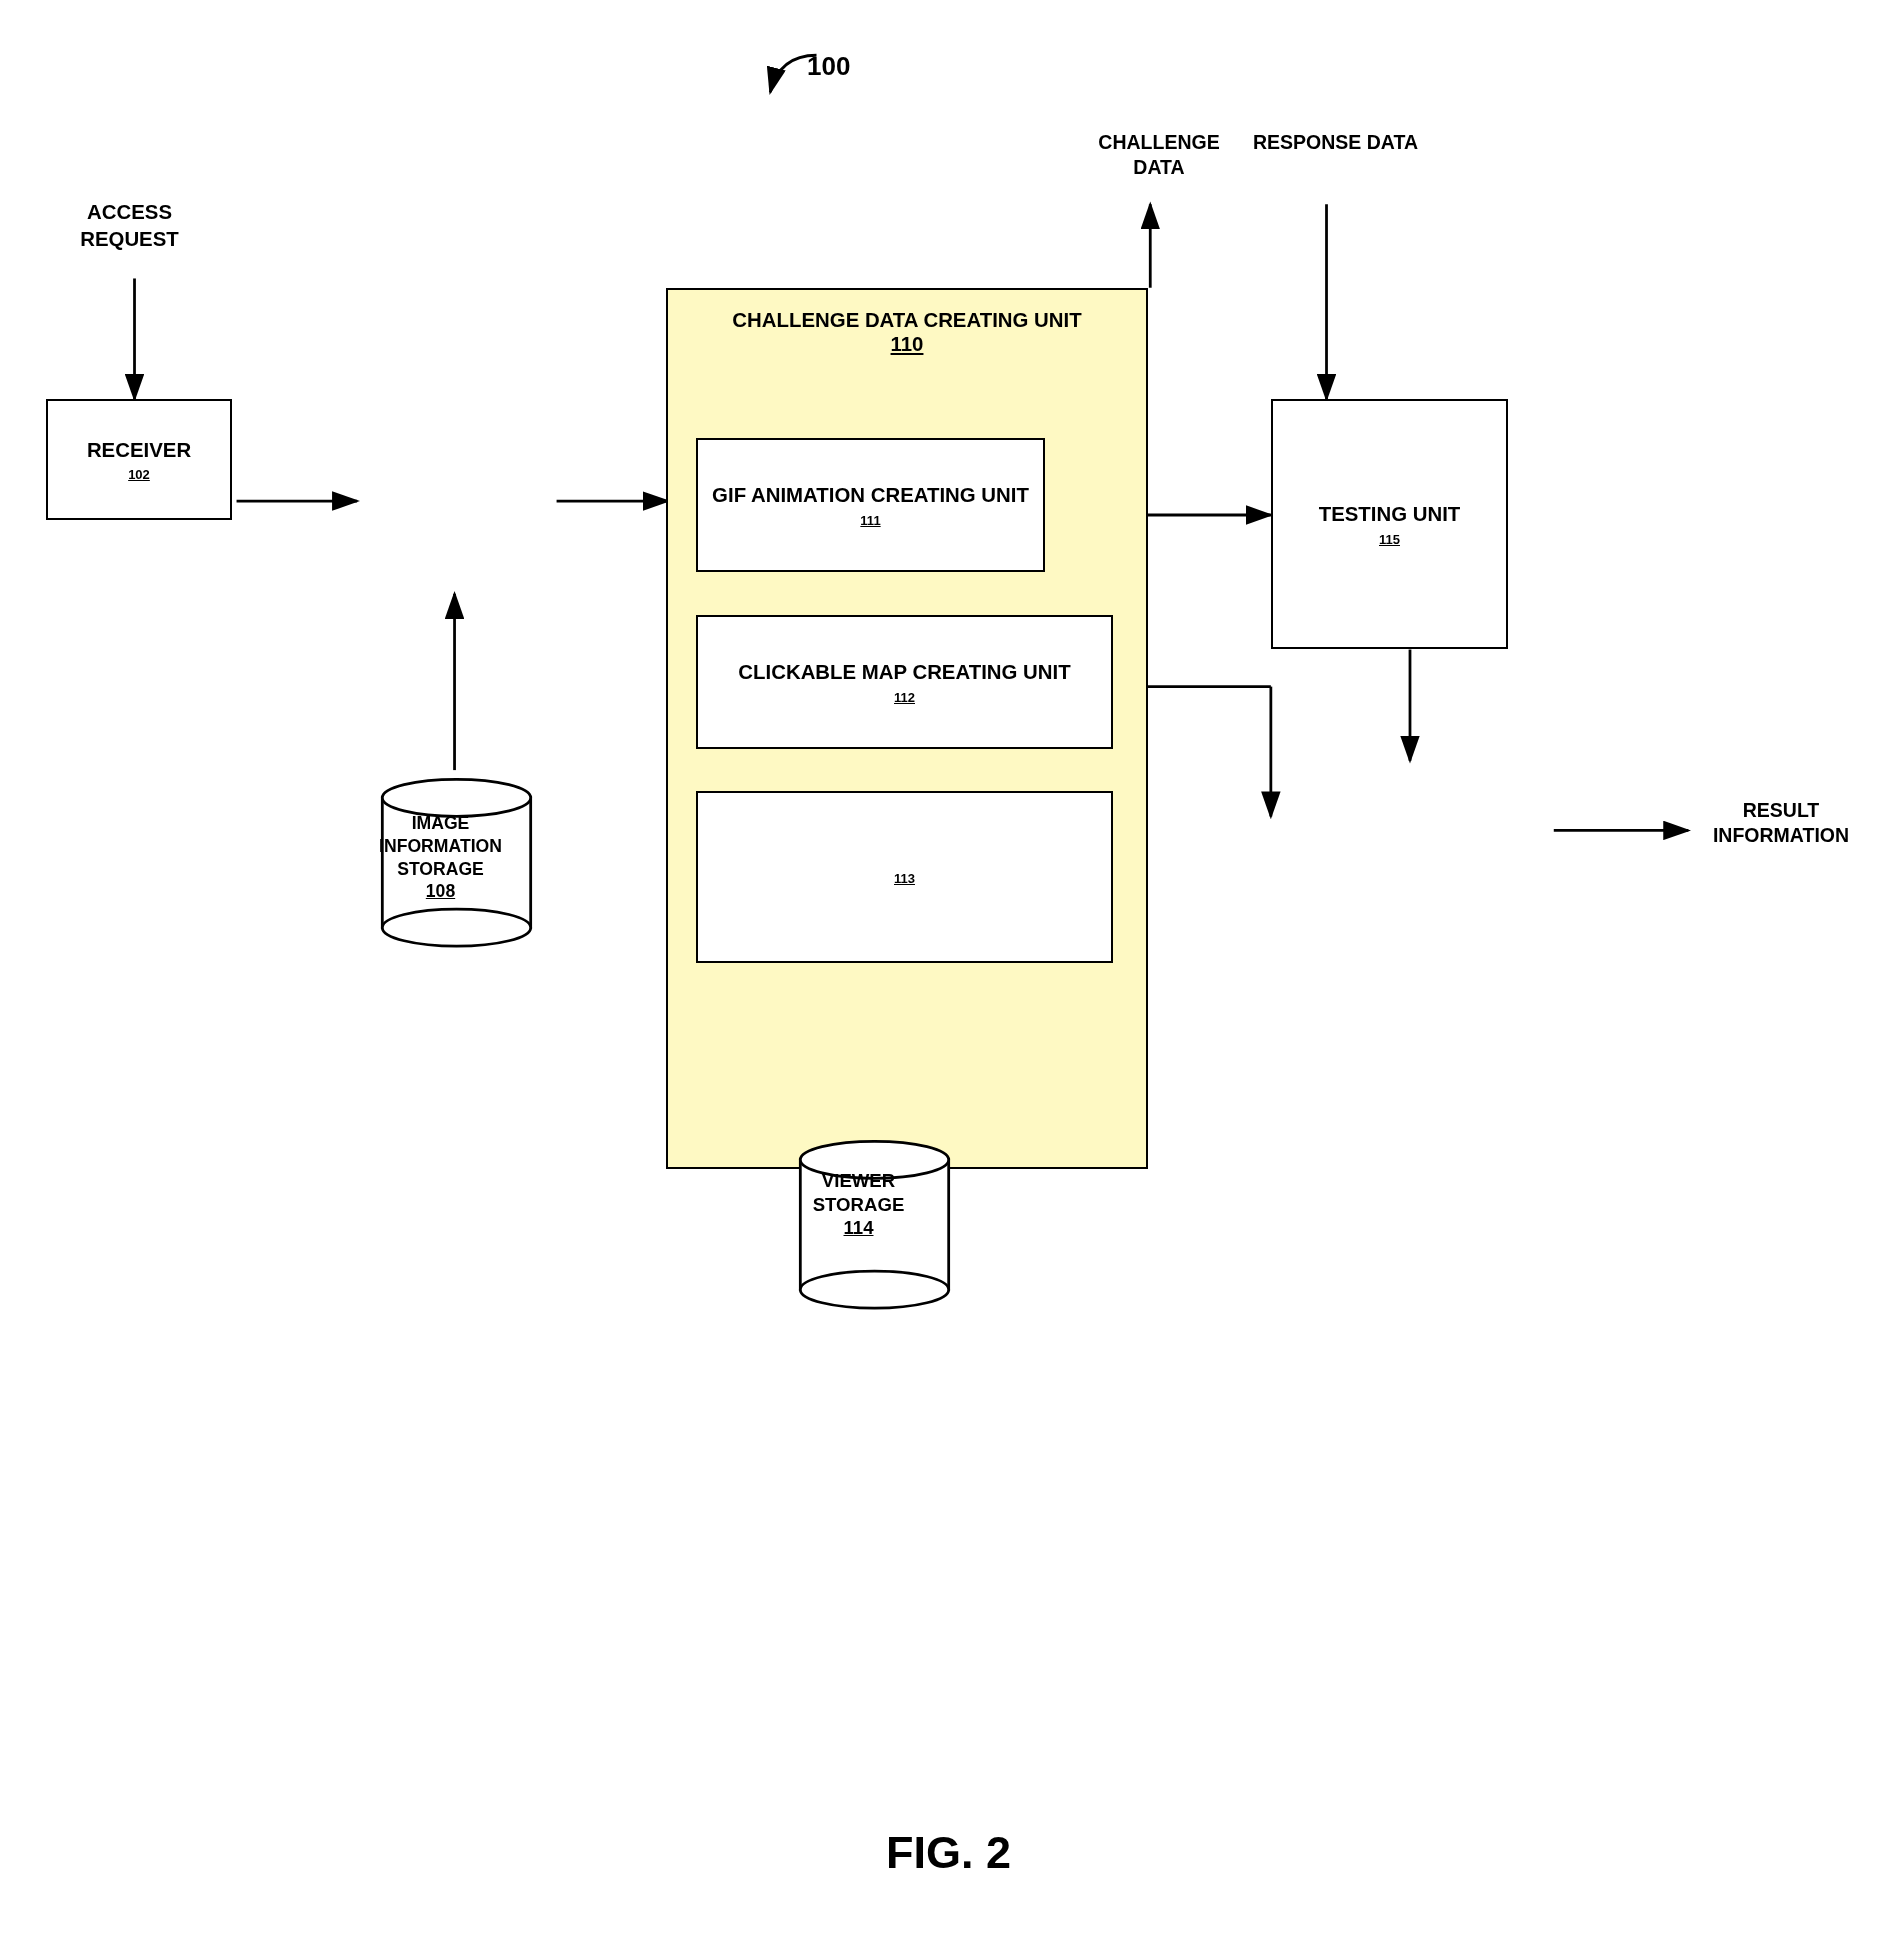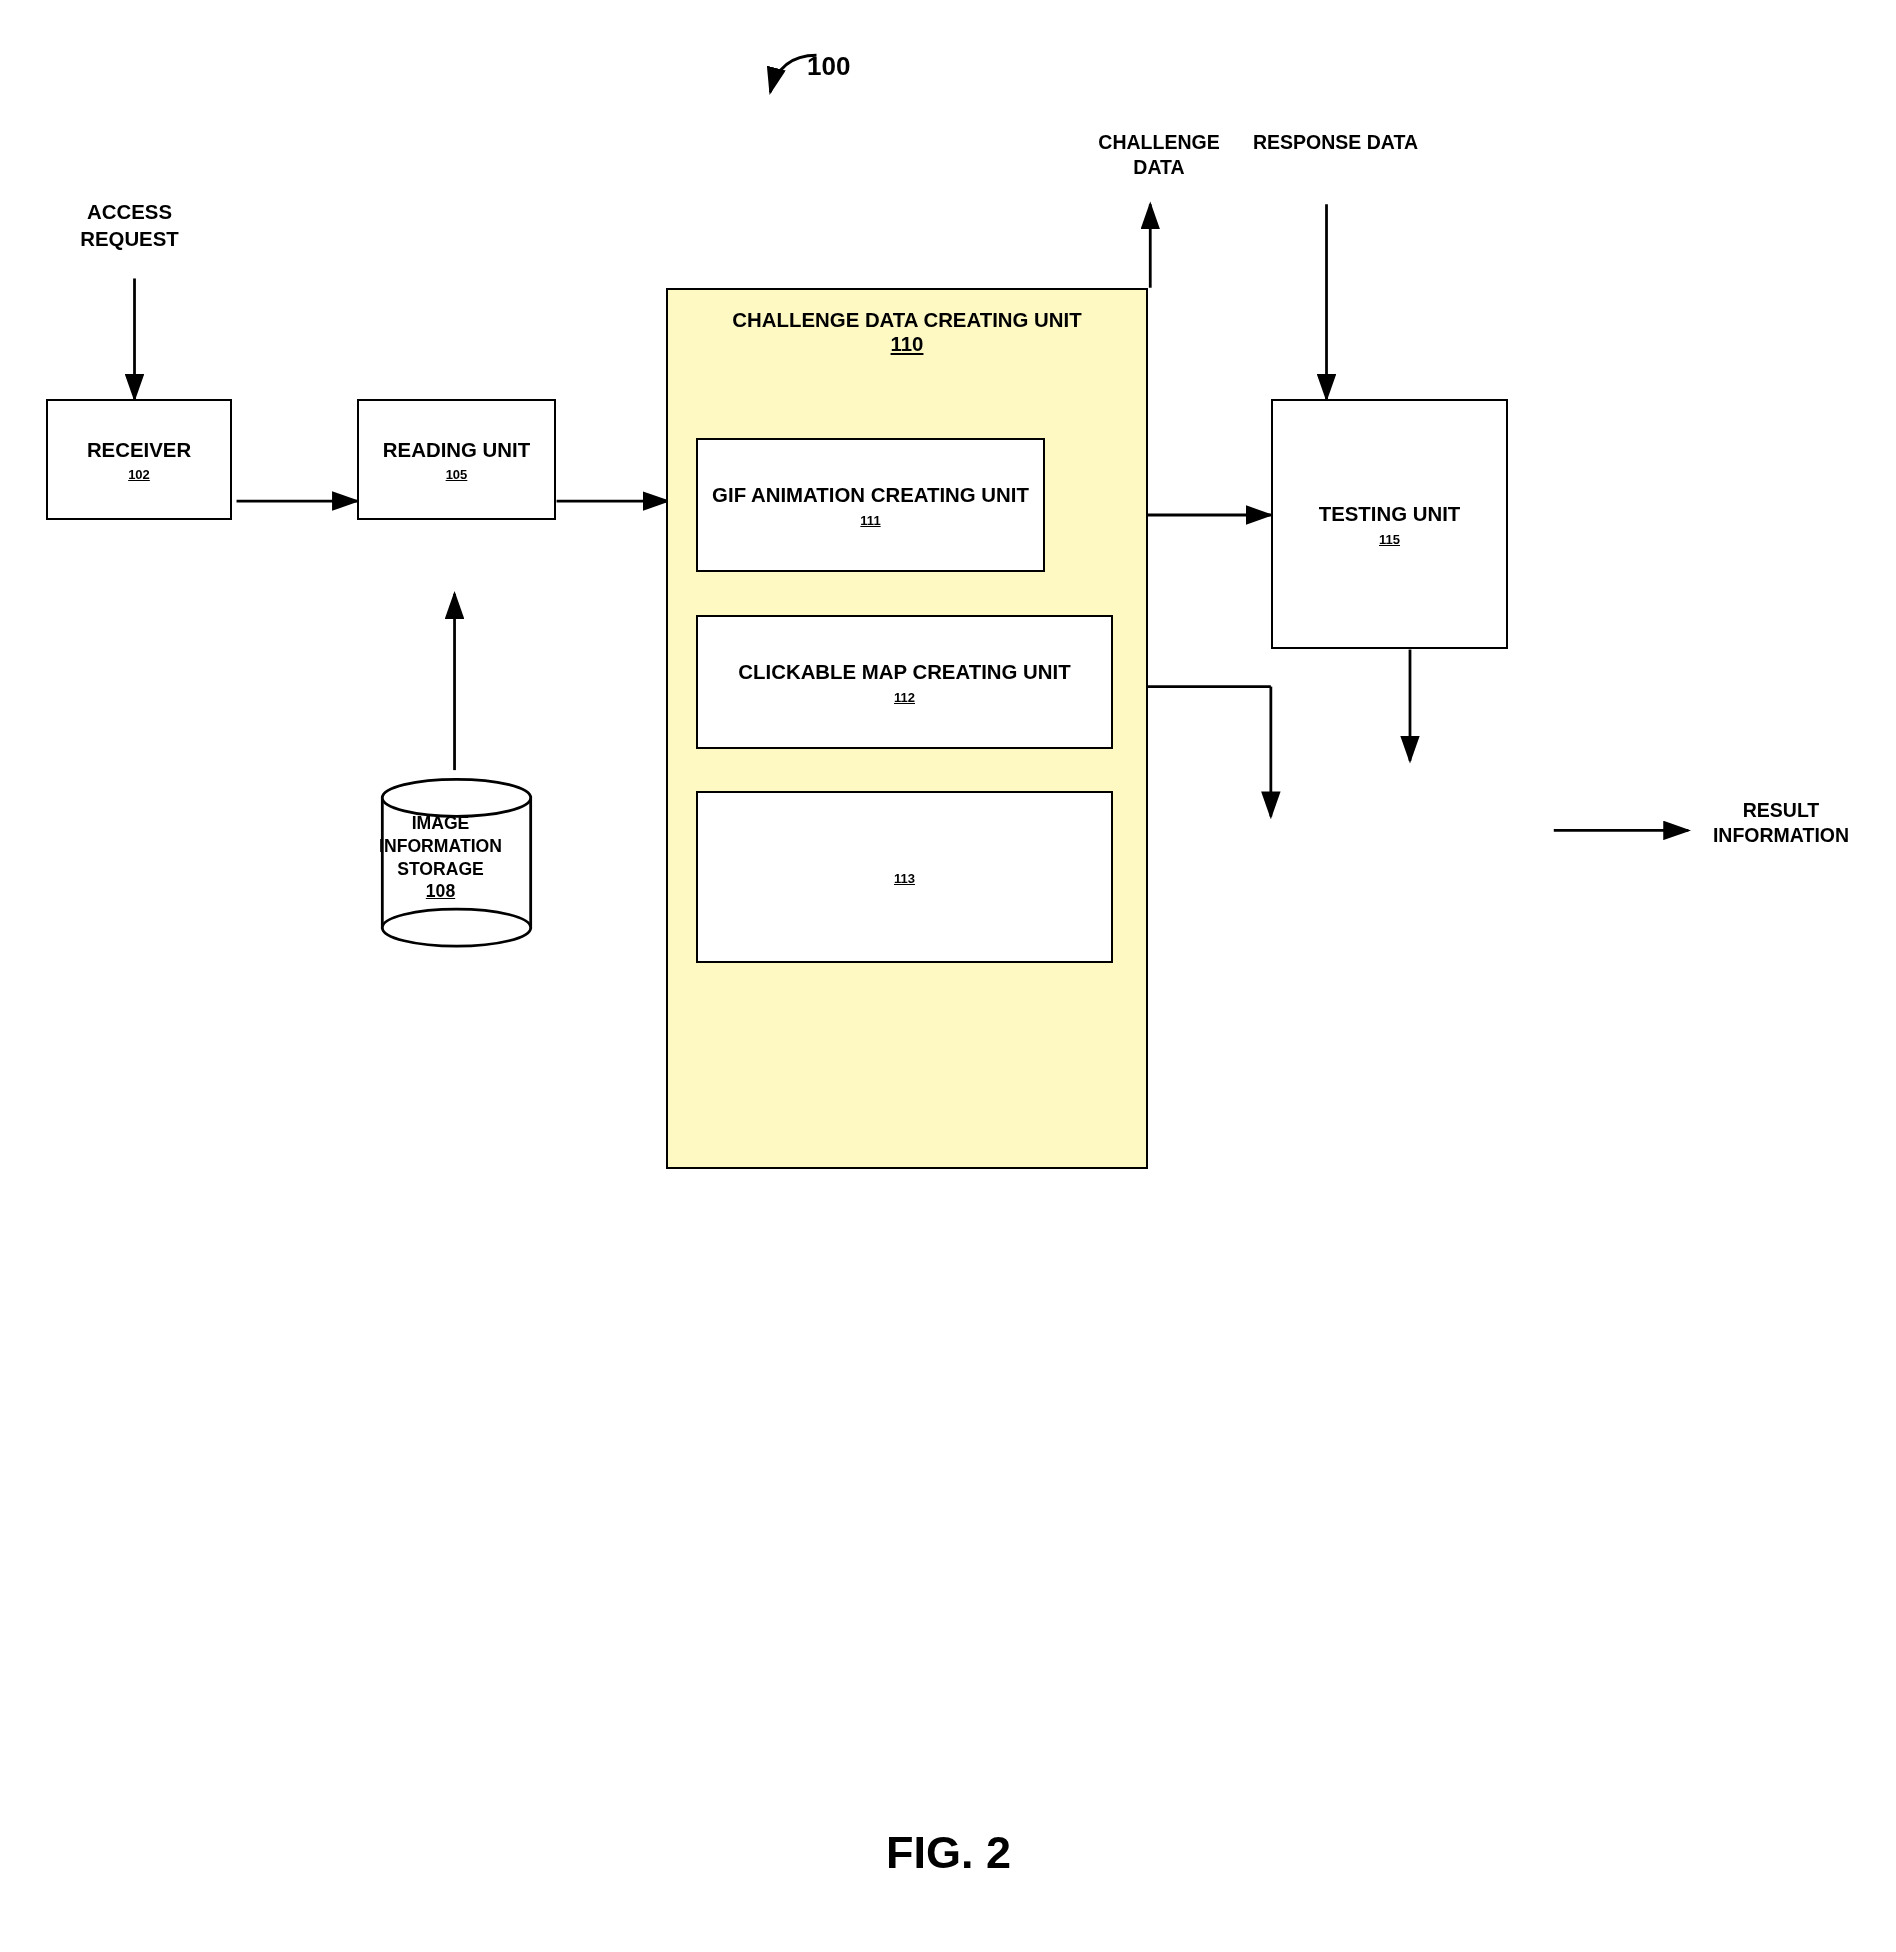--- a/index.html
+++ b/index.html
@@ -141,24 +141,20 @@
 
   <div class="floating-label" style="top:798px; left:1688px; width:186px; font-size:19.5px;">
     <span>RESULT INFORMATION</span>
   </div>
 
   <div class="box" style="left:46px; top:399px; width:186px; height:121px;">
     <span class="box-label">RECEIVER</span>
     <span class="box-number">102</span>
   </div>
 
-  <div class="box" style="left:357px; top:399px; width:199px; height:121px;">
-    <span class="box-label">READING UNIT</span>
-    <span class="box-number">105</span>
-  </div>
 
   <div style="position:absolute; left:357px; top:770px; width:199px; height:213px; display:flex; flex-direction:column; align-items:center; justify-content:flex-start;">
     <svg width="167" height="204" viewBox="0 0 180 220">
 
       <rect x="10" y="30" width="160" height="140" fill="white" stroke="#000" stroke-width="3"></rect>
 
       <ellipse cx="90" cy="30" rx="80" ry="20" fill="white" stroke="#000" stroke-width="3"></ellipse>
 
       <ellipse cx="90" cy="170" rx="80" ry="20" fill="white" stroke="#000" stroke-width="3"></ellipse>
     </svg>
@@ -185,20 +181,32 @@
     <div class="box" style="position:absolute; left:28px; top:325px; width:417px; height:134px;">
       <span class="box-label">CLICKABLE MAP CREATING UNIT</span>
       <span class="box-number">112</span>
     </div>
 
     <div class="box" style="position:absolute; left:28px; top:501px; width:417px; height:172px;">
       <span class="box-number">113</span>
     </div>
   </div>
 
+  <div style="position:absolute; left:775px; top:1127px; width:199px; height:213px; display:flex; flex-direction:column; align-items:center; justify-content:center;">
+    <svg width="167" height="204" viewBox="0 0 180 220">
+      <rect x="10" y="30" width="160" height="140" fill="white" stroke="#000" stroke-width="3"></rect>
+      <ellipse cx="90" cy="30" rx="80" ry="20" fill="white" stroke="#000" stroke-width="3"></ellipse>
+      <ellipse cx="90" cy="170" rx="80" ry="20" fill="white" stroke="#000" stroke-width="3"></ellipse>
+    </svg>
+    <div style="position:absolute; top:42px; left:0; width:167px; text-align:center;">
+      <span class="box-label" style="font-size:18.6px;">VIEWER STORAGE</span>
+      <br>
+      <span class="box-number" style="font-size:18.6px;">114</span>
+    </div>
+  </div>
 
   <div class="box" style="left:1271px; top:399px; width:237px; height:250px;">
     <span class="box-label">TESTING UNIT</span>
     <span class="box-number">115</span>
   </div>
 
 
   <div class="fig-label" style="bottom:74px; left:0; width:1897px; text-align:center;">
     <span>FIG. 2</span>
   </div>

